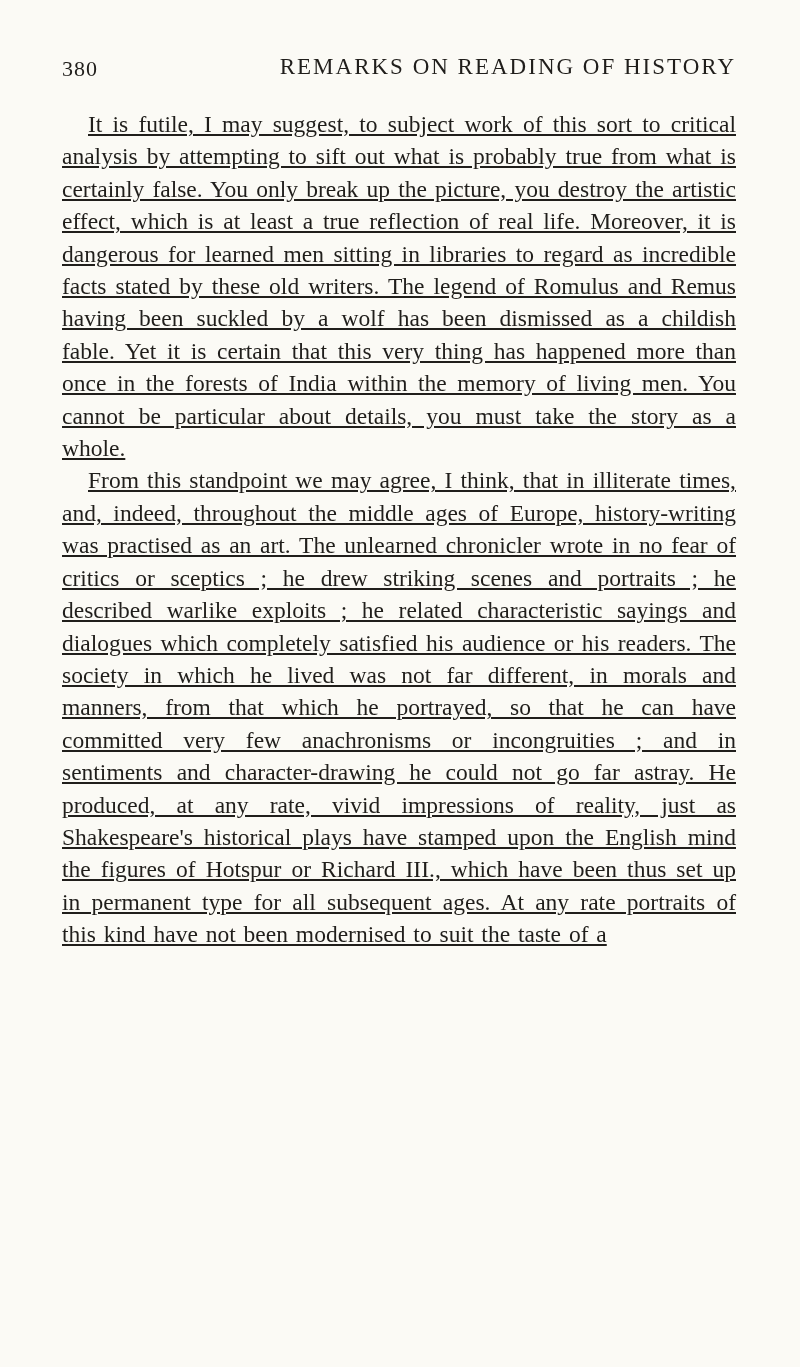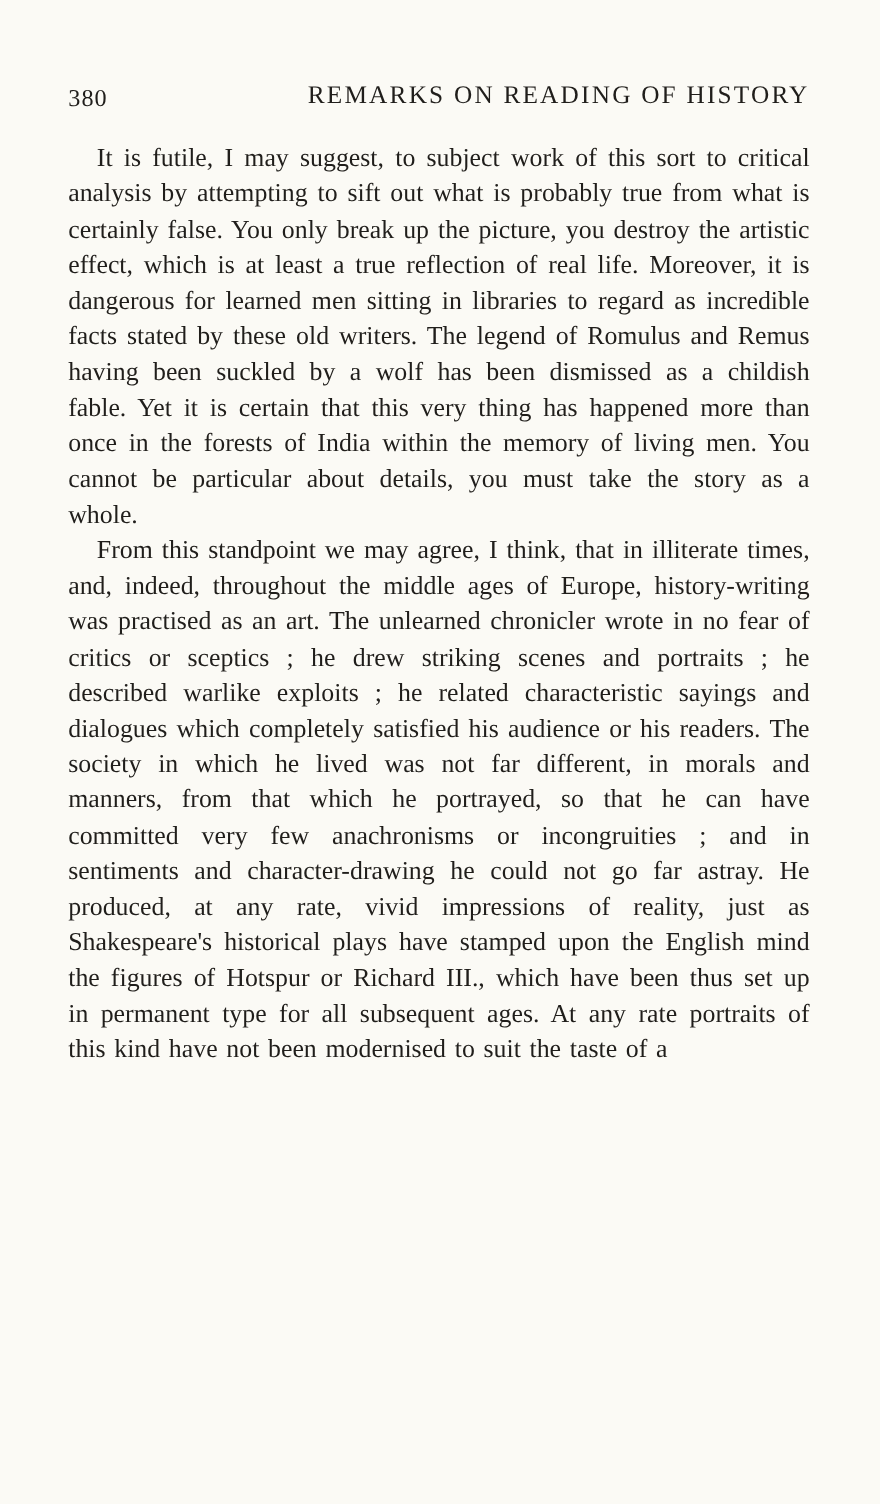--- a/index.html
+++ b/index.html
@@ -18,21 +18,20 @@
       box-sizing: border-box;
       width: 800px;
       height: 1367px;
       padding: 54px 64px 40px 62px;
       background: #fbfaf5;
     }
     .running-head {
       position: relative;
       height: 34px;
       margin-bottom: 20px;
-      margin-top: 20px;
     }
     .page-number {
       position: absolute;
       left: 0;
       top: 2px;
       font-size: 22px;
       letter-spacing: 1px;
     }
     .running-title {
       display: block;
@@ -43,20 +42,21 @@
     }
     .body-text p {
       margin: 0;
       font-size: 23.5px;
       line-height: 32.4px;
       text-align: justify;
       word-spacing: 2px;
     }
     .body-text p.indent {
       text-indent: 26px;
+      text-decoration: underline;
     }
   </style>
 </head>
 <body>
 
 <div class="page">
 
   <div class="running-head">
     <span class="page-number">380</span>
     <span class="running-title">REMARKS ON READING OF HISTORY</span>

